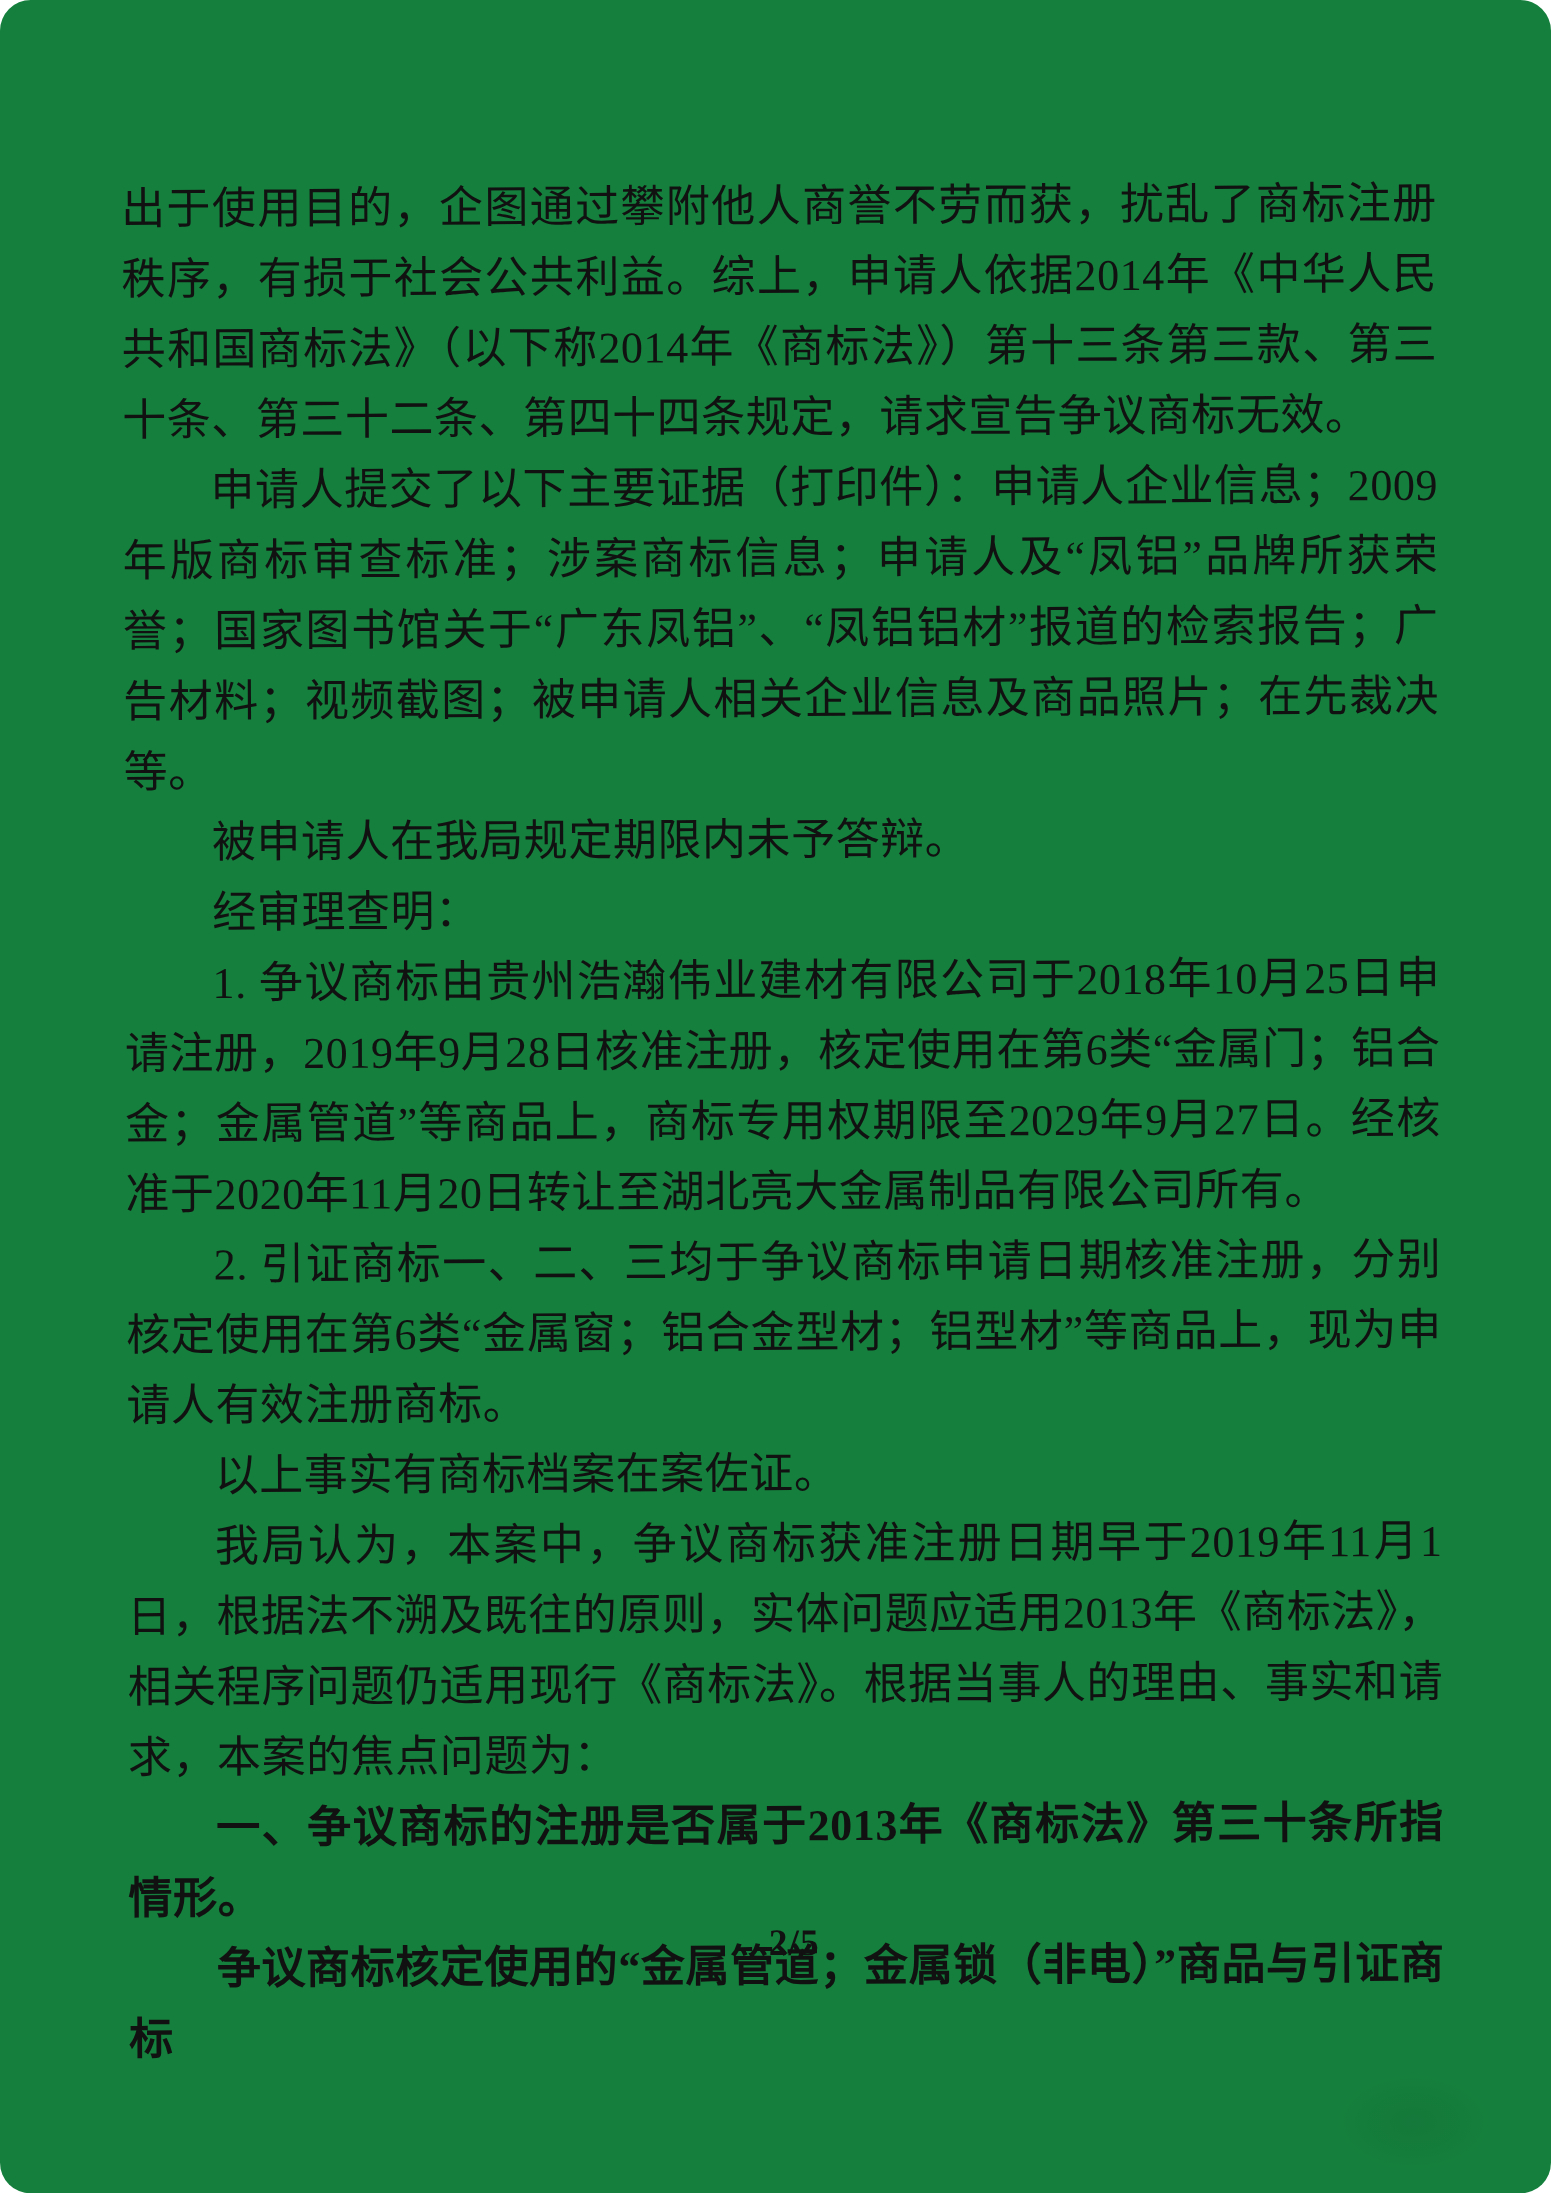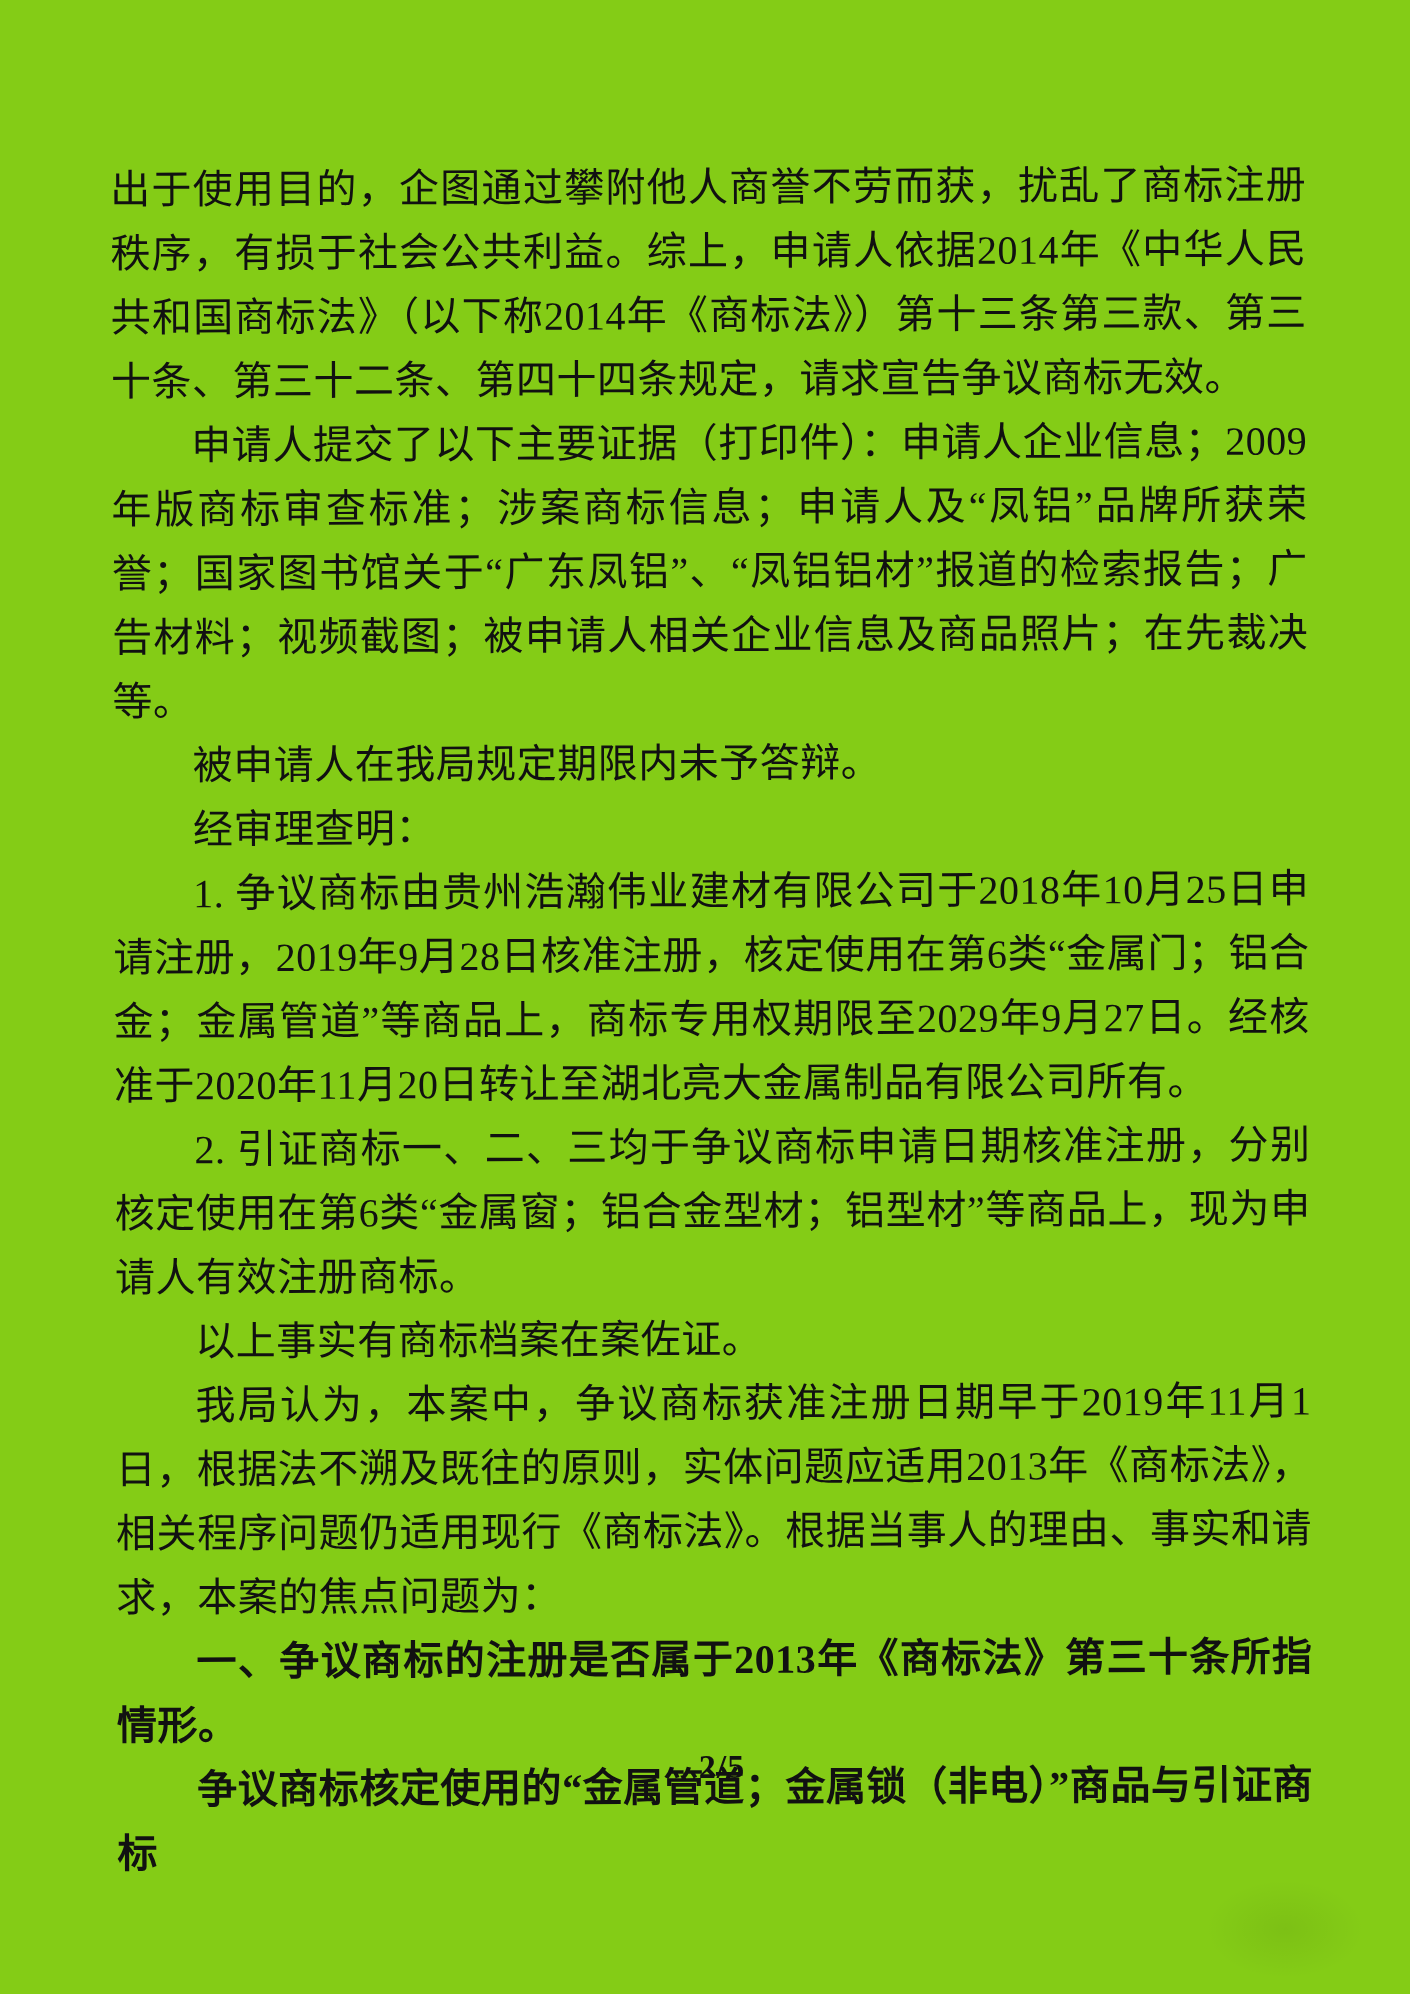--- a/index.html
+++ b/index.html
@@ -10,22 +10,23 @@
   body {
     width: 1410px;
     height: 1994px;
     position: relative;
     font-family: "Liberation Serif", "DejaVu Serif", serif;
     color: #111111;
   }
   .page {
     position: absolute;
     inset: 0;
-    background: #84cc16;
+    background: #15803d;
     overflow: hidden;
+    border-radius: 28px;
   }
   .content {
     position: absolute;
     left: 110px;
     top: 156px;
     width: 1196px;
     font-size: 40px;
     line-height: 64px;
     text-align: justify;
     text-justify: inter-character;

